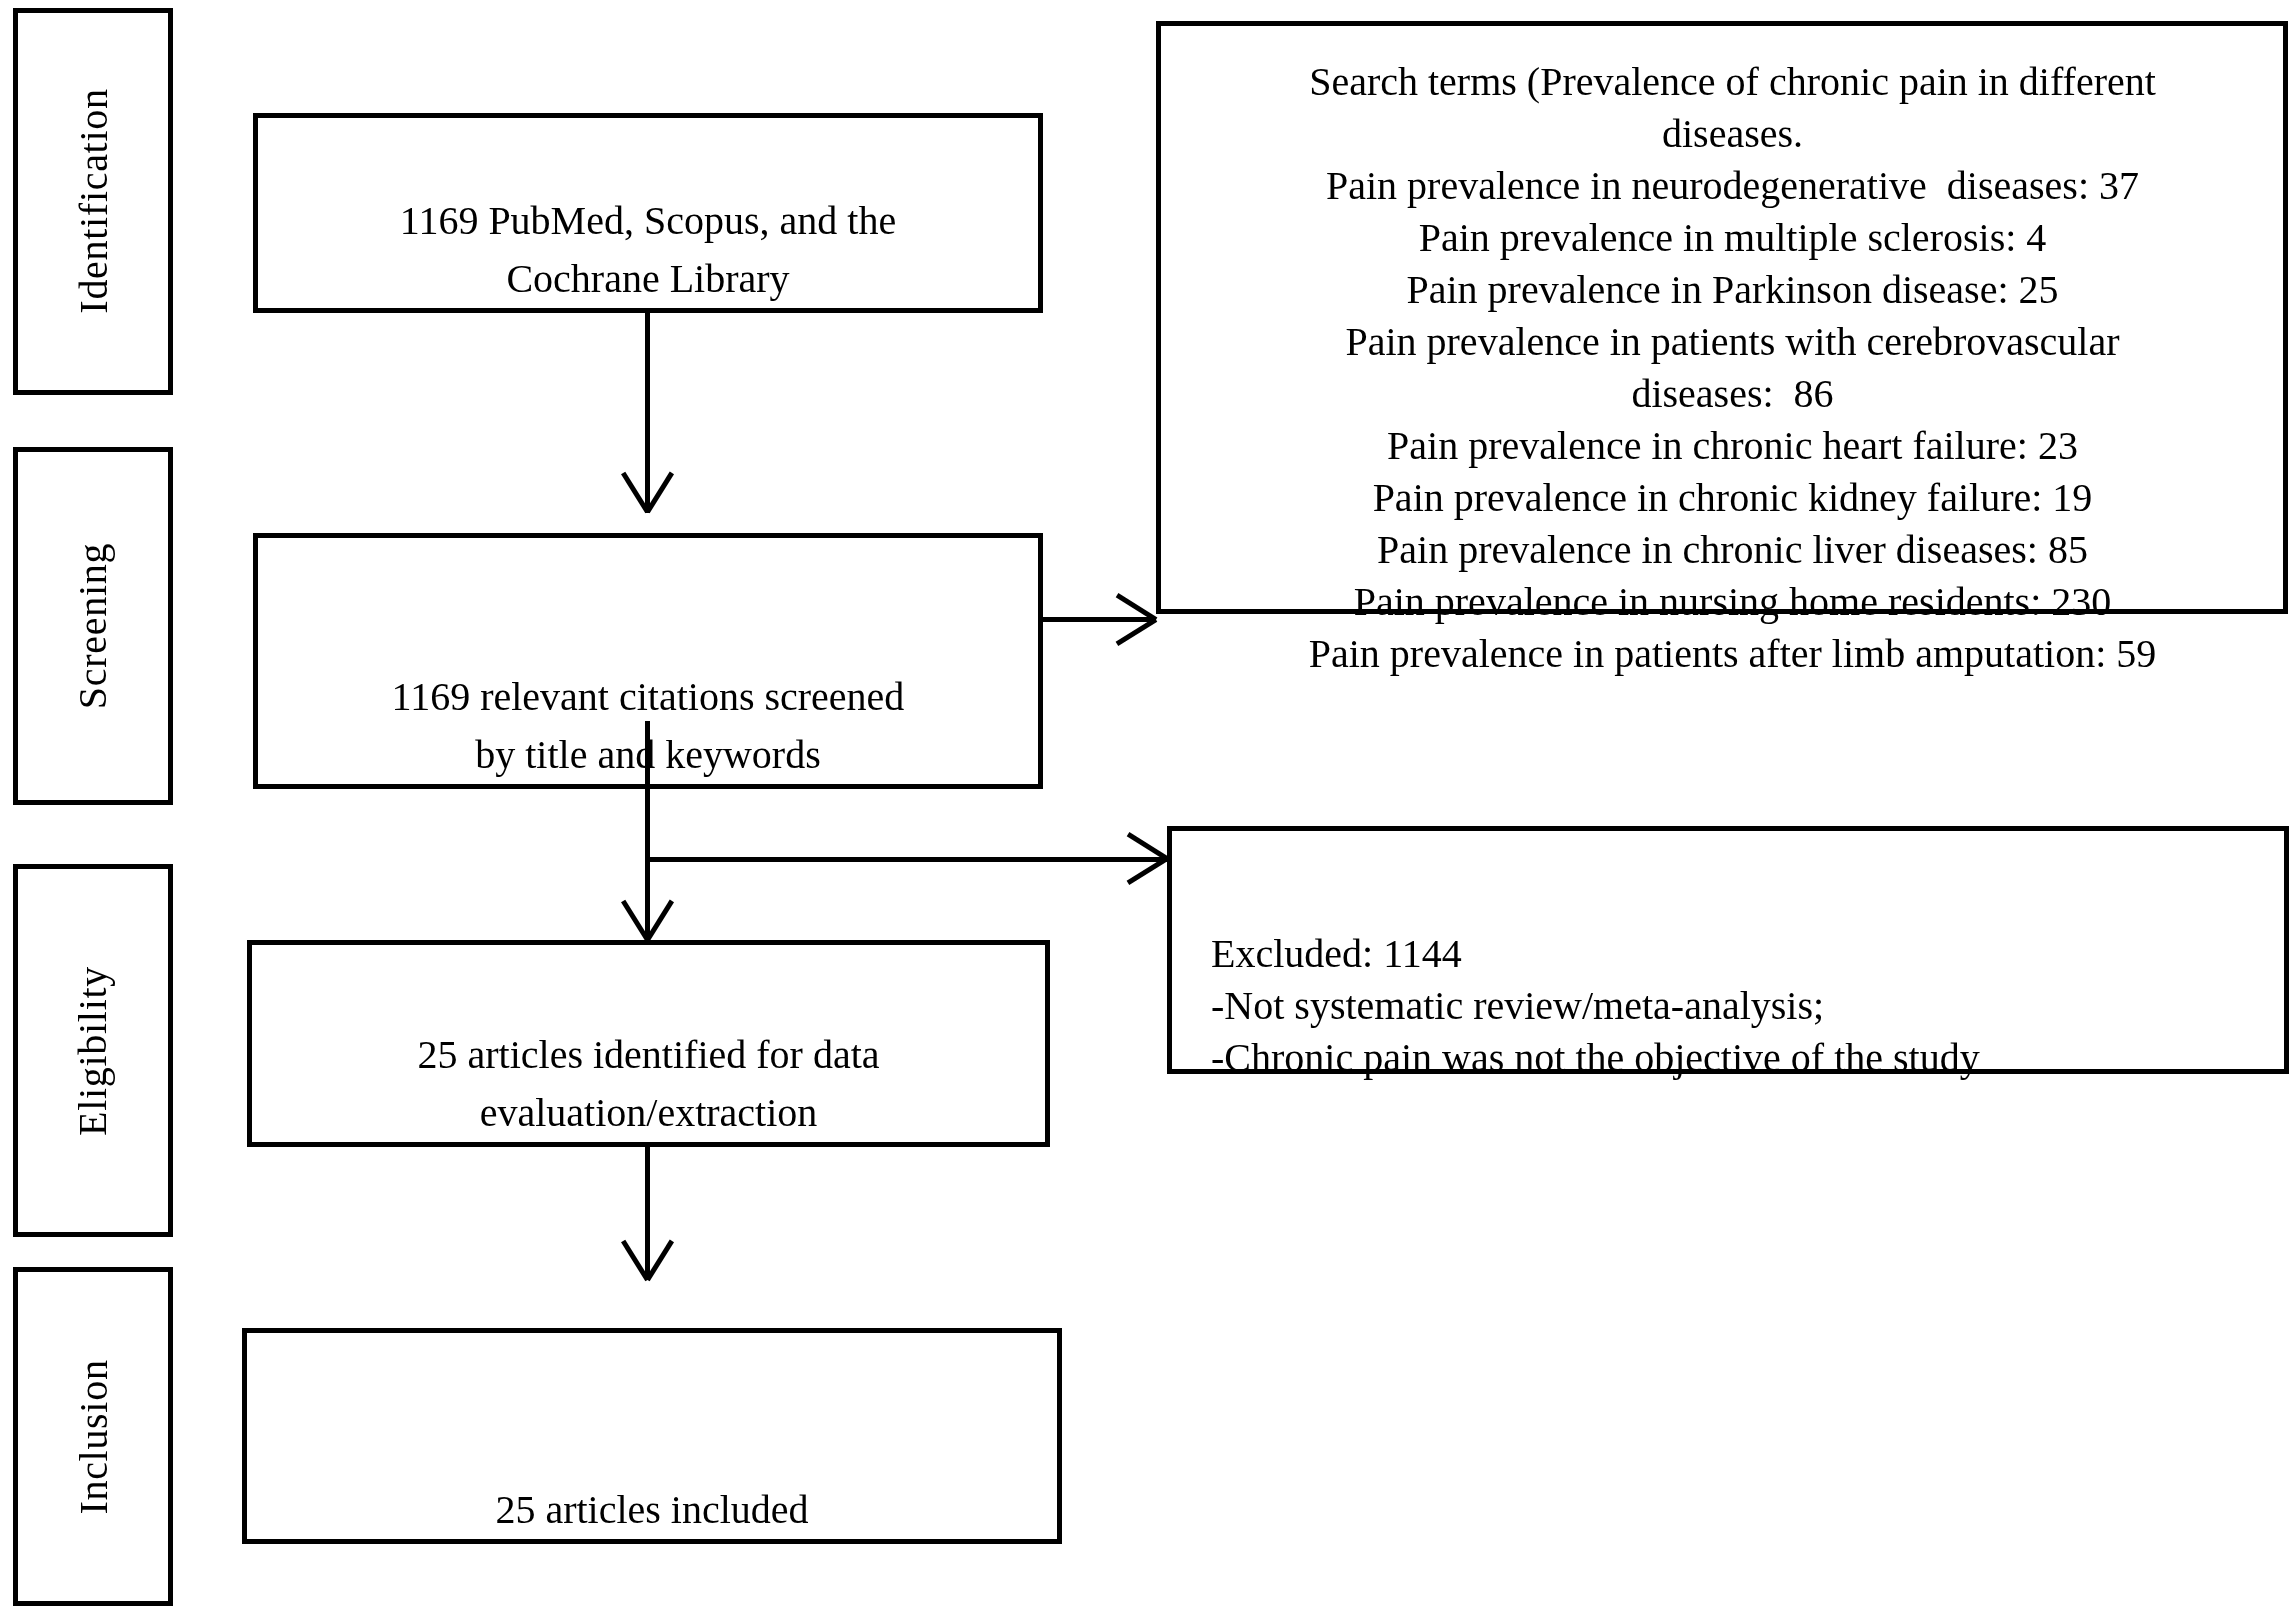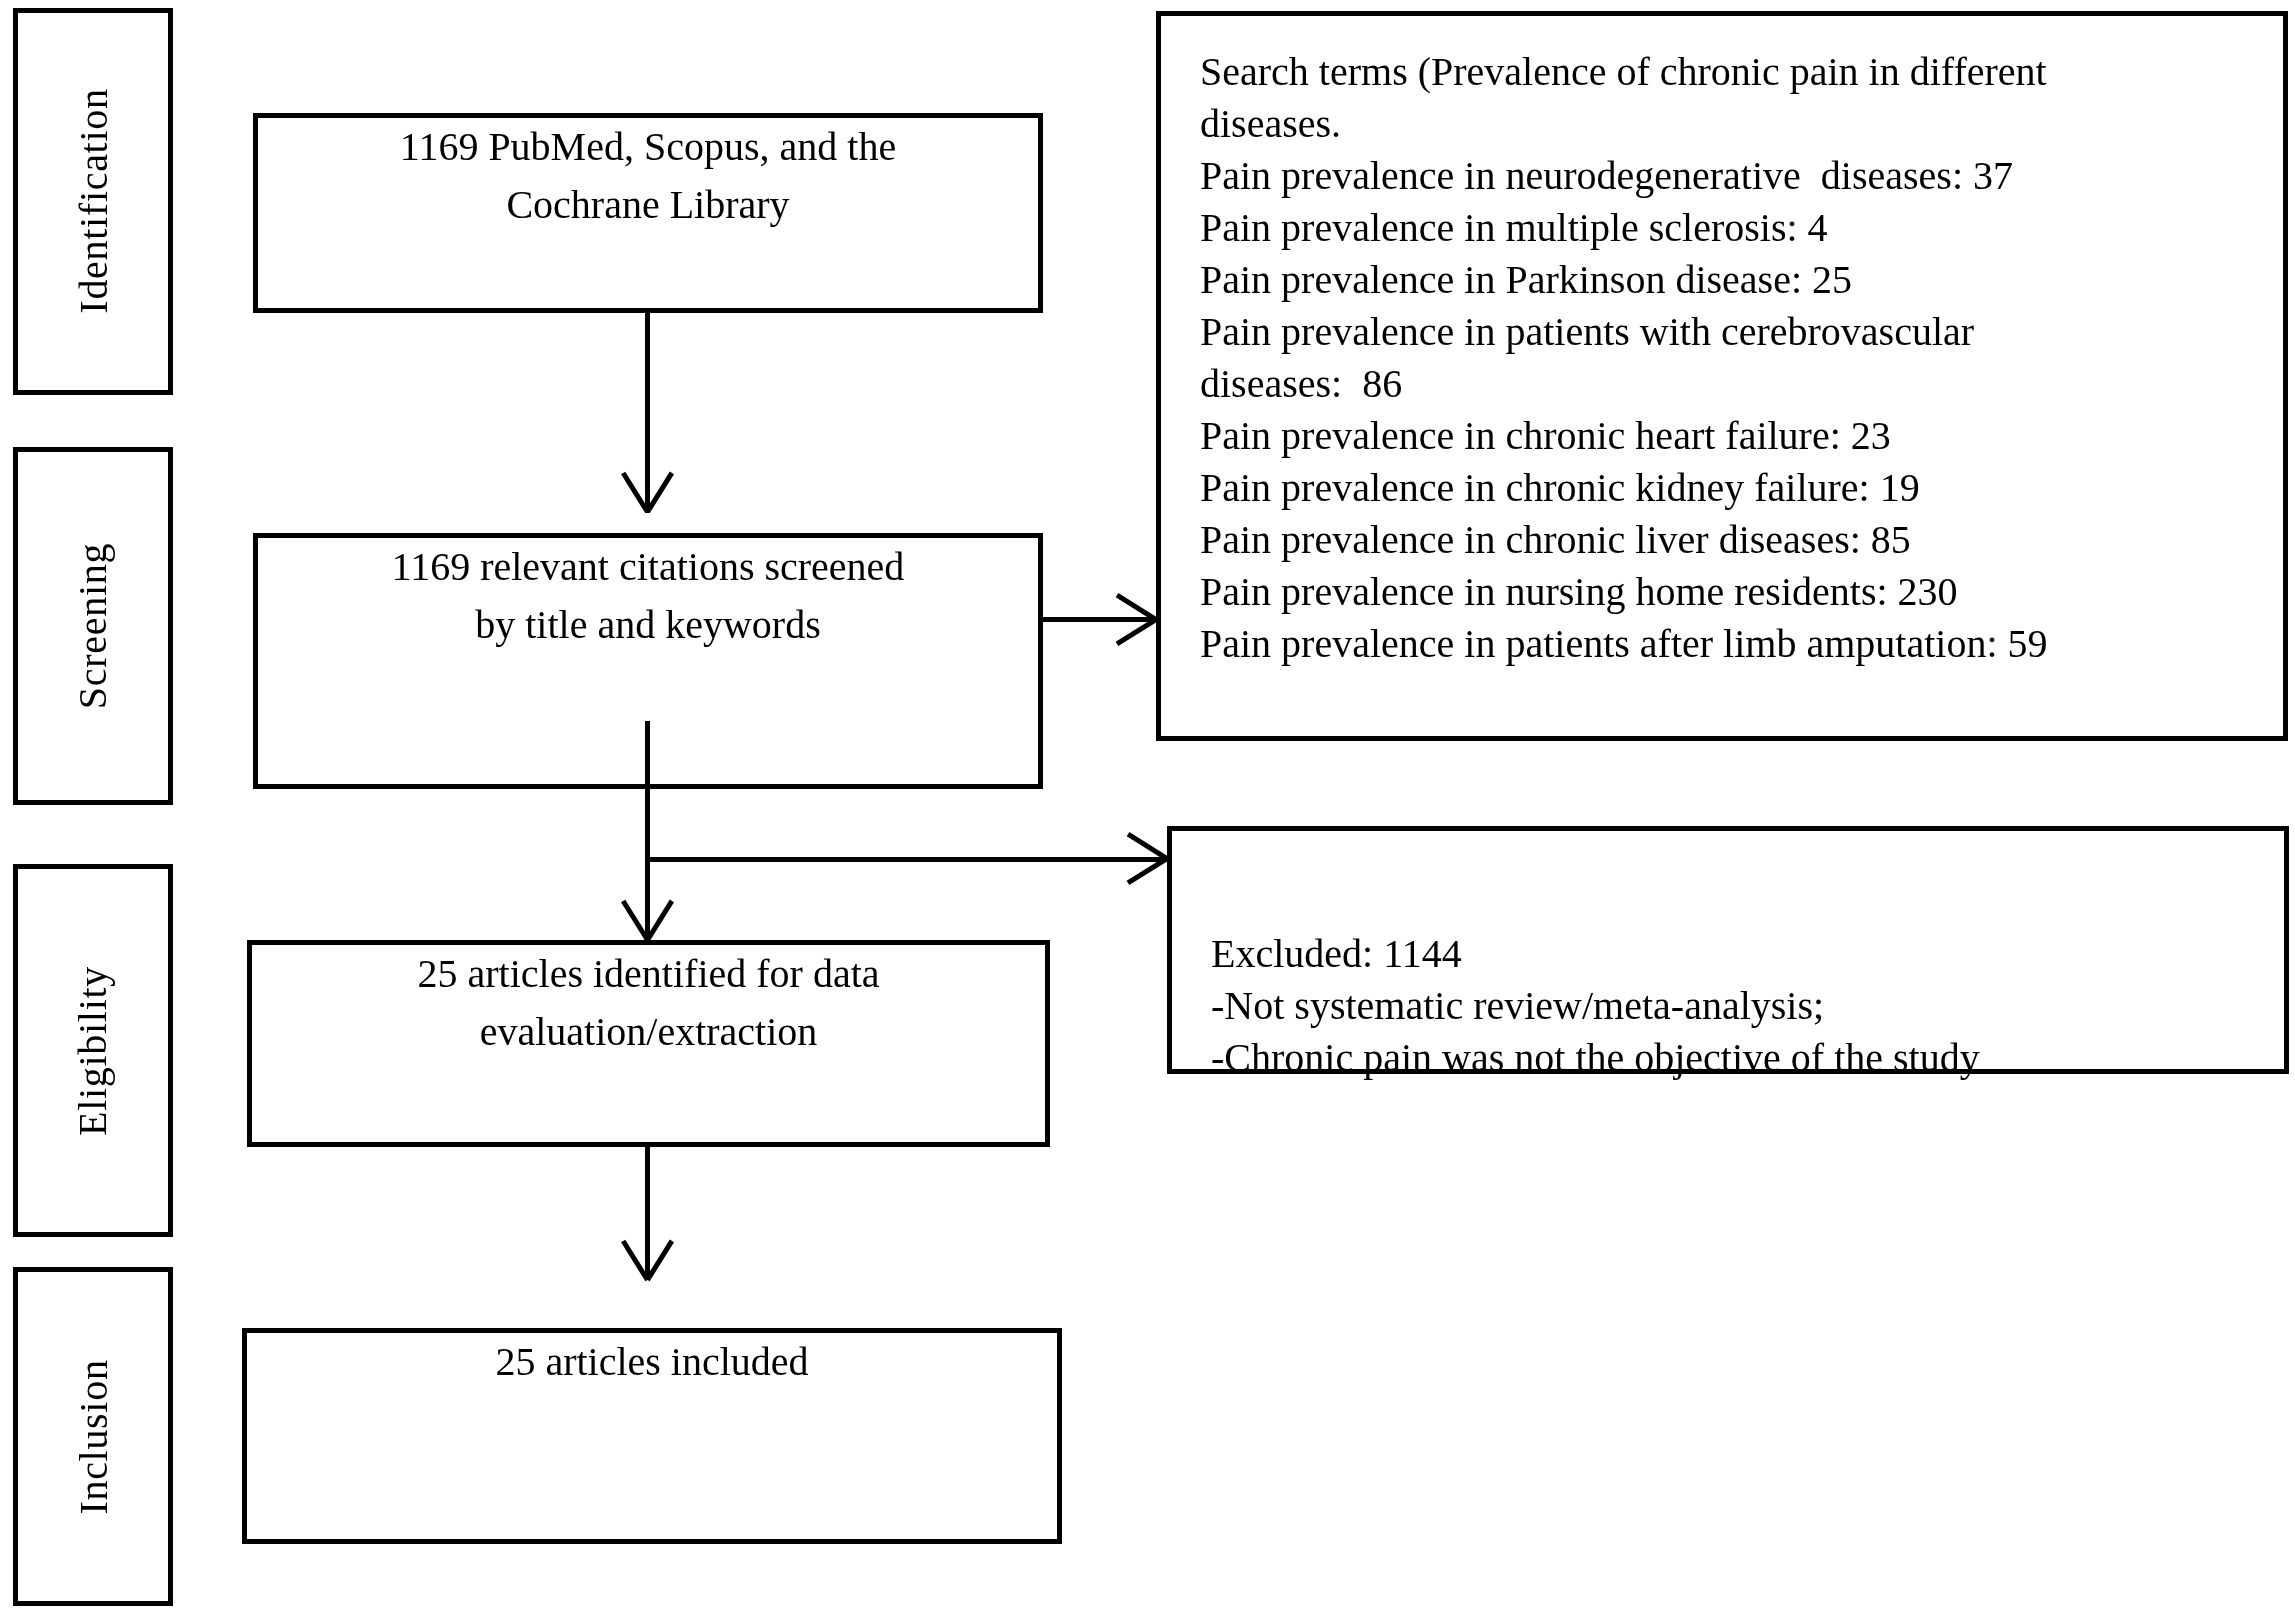--- a/index.html
+++ b/index.html
@@ -35,21 +35,21 @@
     line-height: 1;
   }
 
   
   .flow-box {
     position: absolute;
     border: 5.2px solid #000000;
     background: #ffffff;
     box-sizing: border-box;
     display: flex;
-    align-items: flex-start;
+    align-items: flex-end;
     justify-content: center;
     text-align: center;
   }
   .flow-box-text {
     font-size: 40px;
     line-height: 1.45;
     padding: 0 21px;
   }
 
   
@@ -150,21 +150,21 @@
       <div>evaluation/extraction</div>
     </div>
   </div>
 
   <div class="flow-box" style="left:242px; top:1328px; width:820px; height:216px;">
     <div class="flow-box-text">
       <div>25 articles included</div>
     </div>
   </div>
 
-  <div class="note-box" style="left:1156px; top:11px; width:1132px; height:730px;">
+  <div class="note-box" style="left:1156px; top:21px; width:1132px; height:593px;text-align:center;">
     <div class="note-list" style="padding:30px 18px 0 39px;">
       <div class="note-line">Search terms (Prevalence of chronic pain in different</div>
       <div class="note-line">diseases.</div>
       <div class="note-line">Pain prevalence in neurodegenerative  diseases: 37</div>
       <div class="note-line">Pain prevalence in multiple sclerosis: 4</div>
       <div class="note-line">Pain prevalence in Parkinson disease: 25</div>
       <div class="note-line">Pain prevalence in patients with cerebrovascular</div>
       <div class="note-line">diseases:  86</div>
       <div class="note-line">Pain prevalence in chronic heart failure: 23</div>
       <div class="note-line">Pain prevalence in chronic kidney failure: 19</div>

